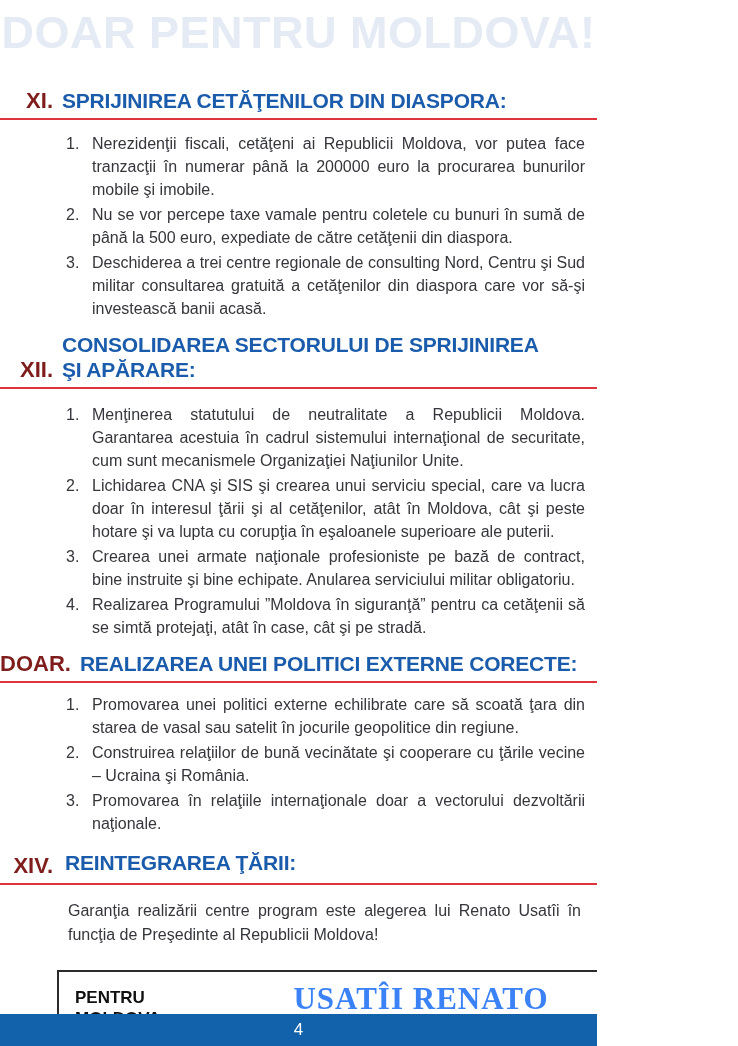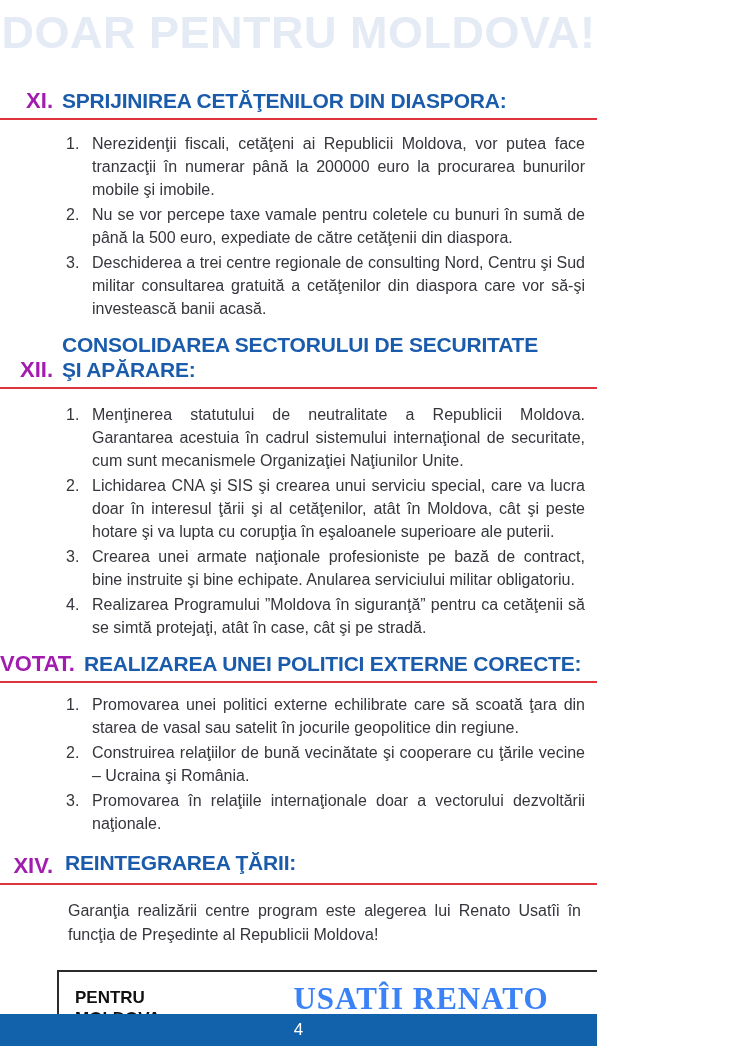--- a/index.html
+++ b/index.html
@@ -12,21 +12,21 @@
     font-size:45px;line-height:54px;font-weight:800;letter-spacing:.5px;
     color:#e4ebf5;white-space:nowrap;
   }
   .sec-head{
     display:flex;align-items:flex-end;
     border-bottom:2px solid #e0343c;
     padding:0 12px 5px 0;
   }
   .sec-head .numeral{
     flex:0 0 62px;box-sizing:border-box;text-align:right;padding-right:9px;
-    color:#a21caf;font-weight:700;font-size:22px;line-height:25px;
+    color:#7f1d1d;font-weight:700;font-size:22px;line-height:25px;
   }
   .sec-head .sec-title{
     color:#1a5cab;font-weight:700;font-size:21px;line-height:25px;letter-spacing:-.2px;
   }
   .mt-xi{margin-top:28px}
   .mt-sec{margin-top:12px}
   .items{margin:12px 12px 0 66px;}
   .items.tight{margin-top:10px}
   .items.loose{margin-top:14px}
   .item{display:flex;margin-bottom:2px;font-size:16px;line-height:23px;color:#35363c;}
@@ -87,21 +87,21 @@
         <span class="inum">3.</span>
         <span class="itxt">Deschiderea a trei centre regionale de consulting Nord, Centru şi Sud militar consultarea gratuită a cetăţenilor din diaspora care vor să-şi investească banii acasă.</span>
       </div>
     </div>
   </section>
 
   <section>
     <header class="sec-head mt-sec">
       <span class="numeral">XII.</span>
       <h2 class="sec-title" style="margin:0">
-        <div>CONSOLIDAREA SECTORULUI DE SECURITATE</div>
+        <div>CONSOLIDAREA SECTORULUI DE SPRIJINIREA</div>
         <div>ŞI APĂRARE:</div>
       </h2>
     </header>
     <div class="items loose">
       <div class="item">
         <span class="inum">1.</span>
         <span class="itxt">Menţinerea statutului de neutralitate a Republicii Moldova. Garantarea acestuia în cadrul sistemului internaţional de securitate, cum sunt mecanismele Organizaţiei Naţiunilor Unite.</span>
       </div>
       <div class="item">
         <span class="inum">2.</span>
@@ -113,21 +113,21 @@
       </div>
       <div class="item">
         <span class="inum">4.</span>
         <span class="itxt">Realizarea Programului ”Moldova în siguranţă” pentru ca cetăţenii să se simtă protejaţi, atât în case, cât şi pe stradă.</span>
       </div>
     </div>
   </section>
 
   <section>
     <header class="sec-head mt-sec">
-      <span class="numeral">VOTAT.</span>
+      <span class="numeral">DOAR.</span>
       <h2 class="sec-title" style="margin:0">REALIZAREA UNEI POLITICI EXTERNE CORECTE:</h2>
     </header>
     <div class="items tight">
       <div class="item">
         <span class="inum">1.</span>
         <span class="itxt">Promovarea unei politici externe echilibrate care să scoată ţara din starea de vasal sau satelit în jocurile geopolitice din regiune.</span>
       </div>
       <div class="item">
         <span class="inum">2.</span>
         <span class="itxt">Construirea relaţiilor de bună vecinătate şi cooperare cu ţările vecine – Ucraina şi România.</span>

